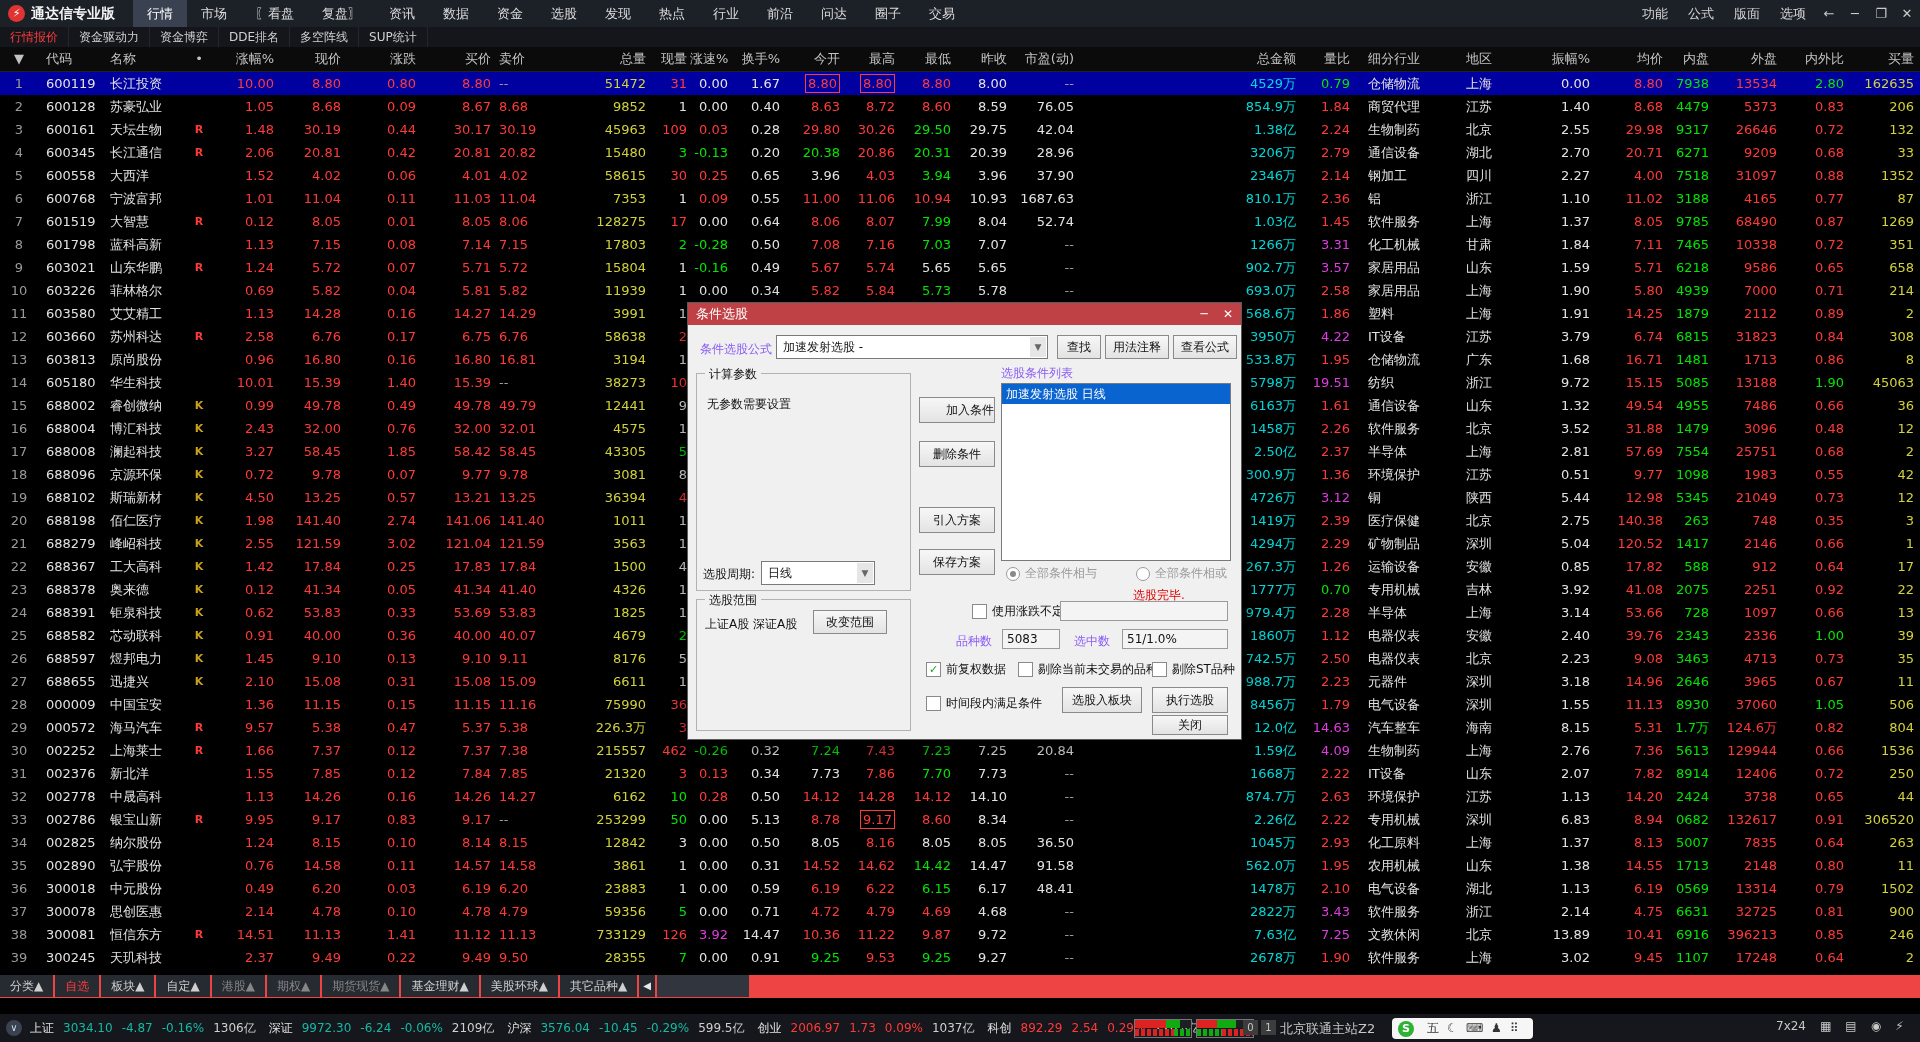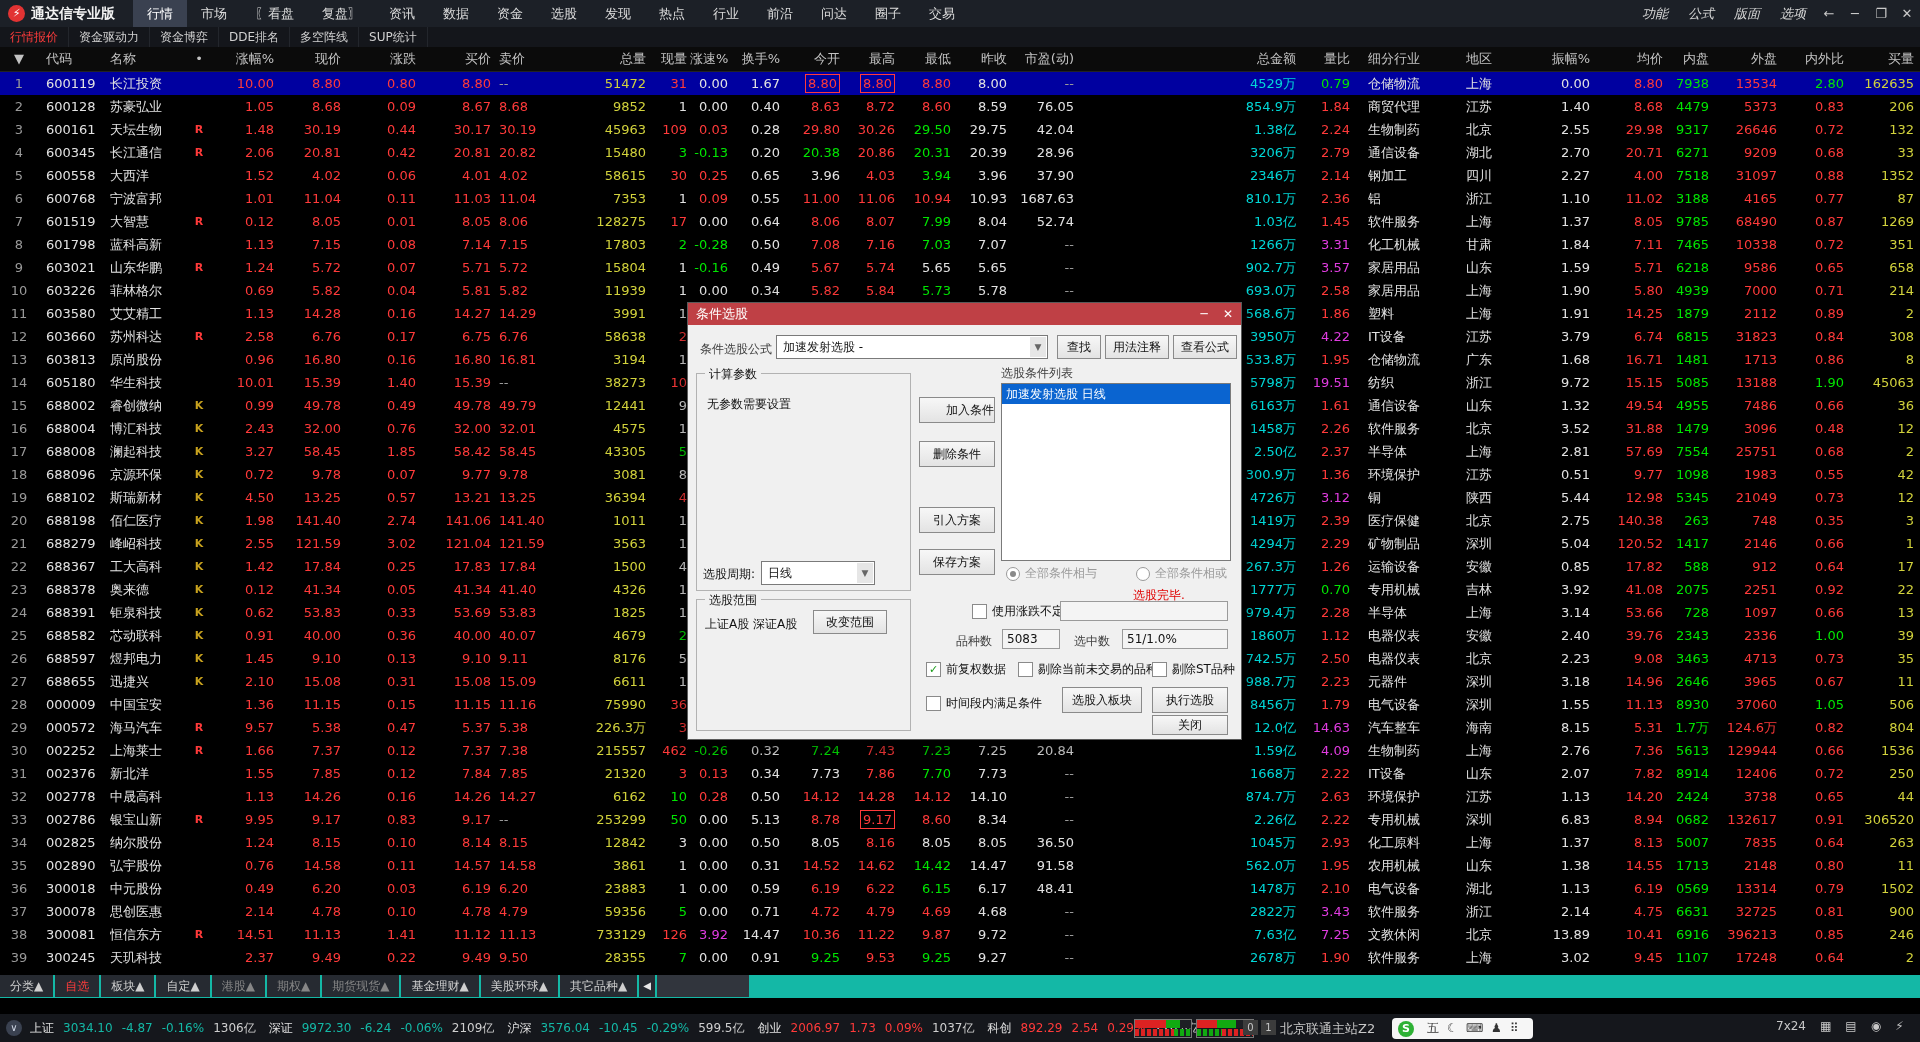--- a/index.html
+++ b/index.html
@@ -9,21 +9,21 @@
   
   .titlebar{position:absolute;left:0;top:0;width:100%;height:27px;background:#1c2027;
             display:flex;align-items:center;}
   .logo{width:17px;height:17px;border-radius:50%;background:#e23333;color:#fff;
         font-size:11px;line-height:17px;text-align:center;margin:0 6px 0 8px;font-weight:bold;}
   .apptitle{color:#f2f2f2;font-weight:bold;font-size:14px;margin-right:18px;}
   .menu{display:flex;height:27px;}
   .menu .mi{color:#dcdcdc;font-size:13px;padding:0 14px;line-height:27px;}
   .menu .mi.act{background:#3a4150;color:#fff;}
   .tb-right{margin-left:auto;display:flex;align-items:center;}
-  .tb-right .mi{color:#d5d5d5;font-size:13px;padding:0 10px;line-height:27px;font-style:italic;}
+  .tb-right .mi{color:#d5d5d5;font-size:13px;padding:0 10px;line-height:27px;}
   .winbtn{color:#c9c9c9;width:26px;text-align:center;font-size:13px;line-height:27px;}
   
   .toolbar{position:absolute;left:0;top:27px;width:100%;height:20px;background:#14161b;
            display:flex;align-items:center;border-bottom:1px solid #000;}
   .toolbar .ti{color:#d0d0d0;font-size:12px;padding:0 10px;line-height:20px;border-right:1px solid #23262c;}
   .toolbar .ti.act{color:#ff3c3c;}
   .toolbar .spacer{flex:1;border:none;}
   
   .grid{position:absolute;left:0;top:47px;width:1920px;height:928px;background:#000;overflow:hidden;}
   .hrow{height:24px;line-height:24px;background:#0b0b0b;border-bottom:1px solid #222;}
@@ -57,21 +57,21 @@
   .c23{width:77px;text-align:right;padding-right:8px;box-sizing:border-box;}
   .c24{width:40px;text-align:right;padding-right:2px;box-sizing:border-box;}
   .c25{width:70px;text-align:right;padding-right:4px;box-sizing:border-box;}
   .c26{width:69px;text-align:right;padding-right:6px;box-sizing:border-box;}
   .c27{width:68px;text-align:right;padding-right:4px;box-sizing:border-box;}
   .tw{color:#e2e2e2;} .td{color:#9a9a9a;} .tr{color:#ff3a3a;} .tg{color:#00e600;}
   .ty{color:#d2d23c;} .tc{color:#00d8d8;} .tm{color:#e03ce0;}
   .tfr{color:#ff3a3a;font-weight:bold;font-size:11px;} .tfk{color:#c8a21e;font-weight:bold;font-size:11px;}
   .valbox{display:inline-block;line-height:17px;height:17px;border:1px solid #ff3a3a;padding:0 2px;color:#ff3a3a;}
   
-  .tabsbar{position:absolute;left:0;top:975px;width:100%;height:23px;background:#14b8a6;display:flex;}
+  .tabsbar{position:absolute;left:0;top:975px;width:100%;height:23px;background:#ef4444;display:flex;}
   .tab{background:#262a31;color:#cfcfcf;font-size:12px;line-height:22px;height:22px;
        padding:0 10px;margin-right:2px;}
   .tab.act{color:#ff3c3c;}
   .tab.dim{color:#868686;}
   .tab-arrow{background:#262a31;color:#e8e8e8;width:16px;text-align:center;line-height:22px;height:22px;margin-right:2px;font-size:10px;}
   .tab-box{background:#31353d;width:92px;height:22px;}
   
   .statusbar{position:absolute;left:0;top:1014px;width:100%;height:28px;background:#15171c;
              display:flex;align-items:center;font-size:12px;color:#d0d0d0;}
   .shield{width:16px;height:16px;border-radius:50%;background:#3a4150;color:#cfd6e4;font-size:10px;
@@ -96,21 +96,21 @@
   .sb-icons{position:absolute;top:1019px;left:1776px;display:flex;align-items:center;color:#c8c8c8;}
   .sb-icons span{margin-right:14px;font-size:12px;}
   
   .dialog{position:absolute;left:687px;top:302px;width:553px;height:436px;background:#f0f0f0;
           border:1px solid #5a5a5a;box-shadow:0 6px 18px rgba(0,0,0,.6);font-size:12px;color:#111;}
   .dlg-title{position:absolute;left:0;top:0;width:100%;height:22px;background:#bf4045;color:#fff;
              line-height:22px;}
   .dlg-title .cap{padding-left:8px;font-size:13px;}
   .dlg-min,.dlg-close{position:absolute;top:0;width:22px;text-align:center;color:#fff;font-size:12px;line-height:22px;}
   .dlg-min{right:26px;} .dlg-close{right:2px;}
-  .dlbl{position:absolute;color:#404040;font-family:Liberation Mono, monospace;}
+  .dlbl{position:absolute;color:#8b5cf6;font-family:Liberation Mono, monospace;}
   .combo{position:absolute;background:#fff;border:1px solid #7a7a7a;line-height:22px;padding-left:6px;box-sizing:border-box;}
   .combo .arr{position:absolute;right:1px;top:1px;bottom:1px;width:16px;background:#e6e6e6;color:#666;
               text-align:center;font-size:9px;line-height:20px;}
   .btn{position:absolute;background:linear-gradient(#f7f7f7,#e3e3e3);border:1px solid #8a8a8a;
        text-align:center;color:#111;box-sizing:border-box;}
   .groupbox{position:absolute;border:1px solid #b2b2b2;}
   .groupbox .glabel{position:absolute;top:-8px;left:8px;background:#f0f0f0;padding:0 4px;}
   .listbox{position:absolute;background:#fff;border:1px solid #7a7a7a;}
   .listbox .li-sel{background:#0a64d0;color:#fff;line-height:20px;padding-left:4px;}
   .radio{position:absolute;display:flex;align-items:center;color:#9a9a9a;}

